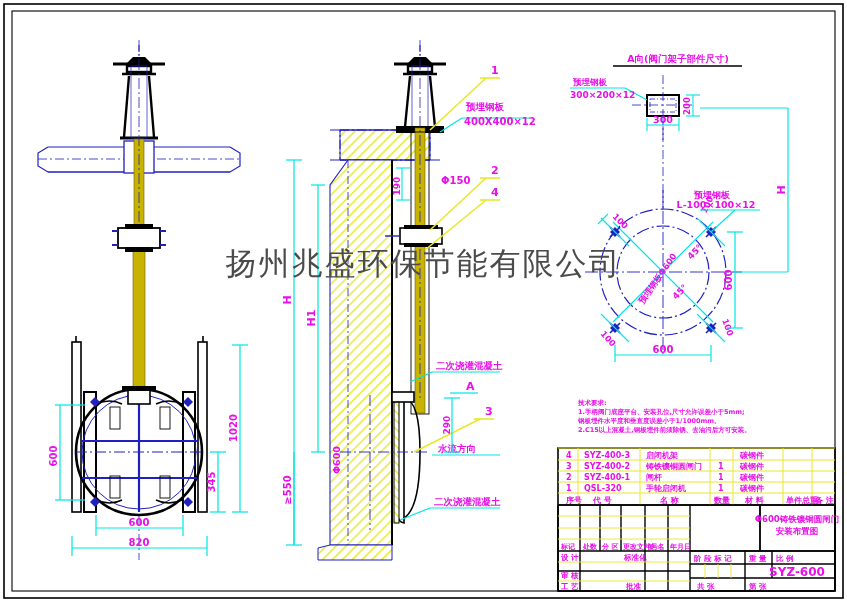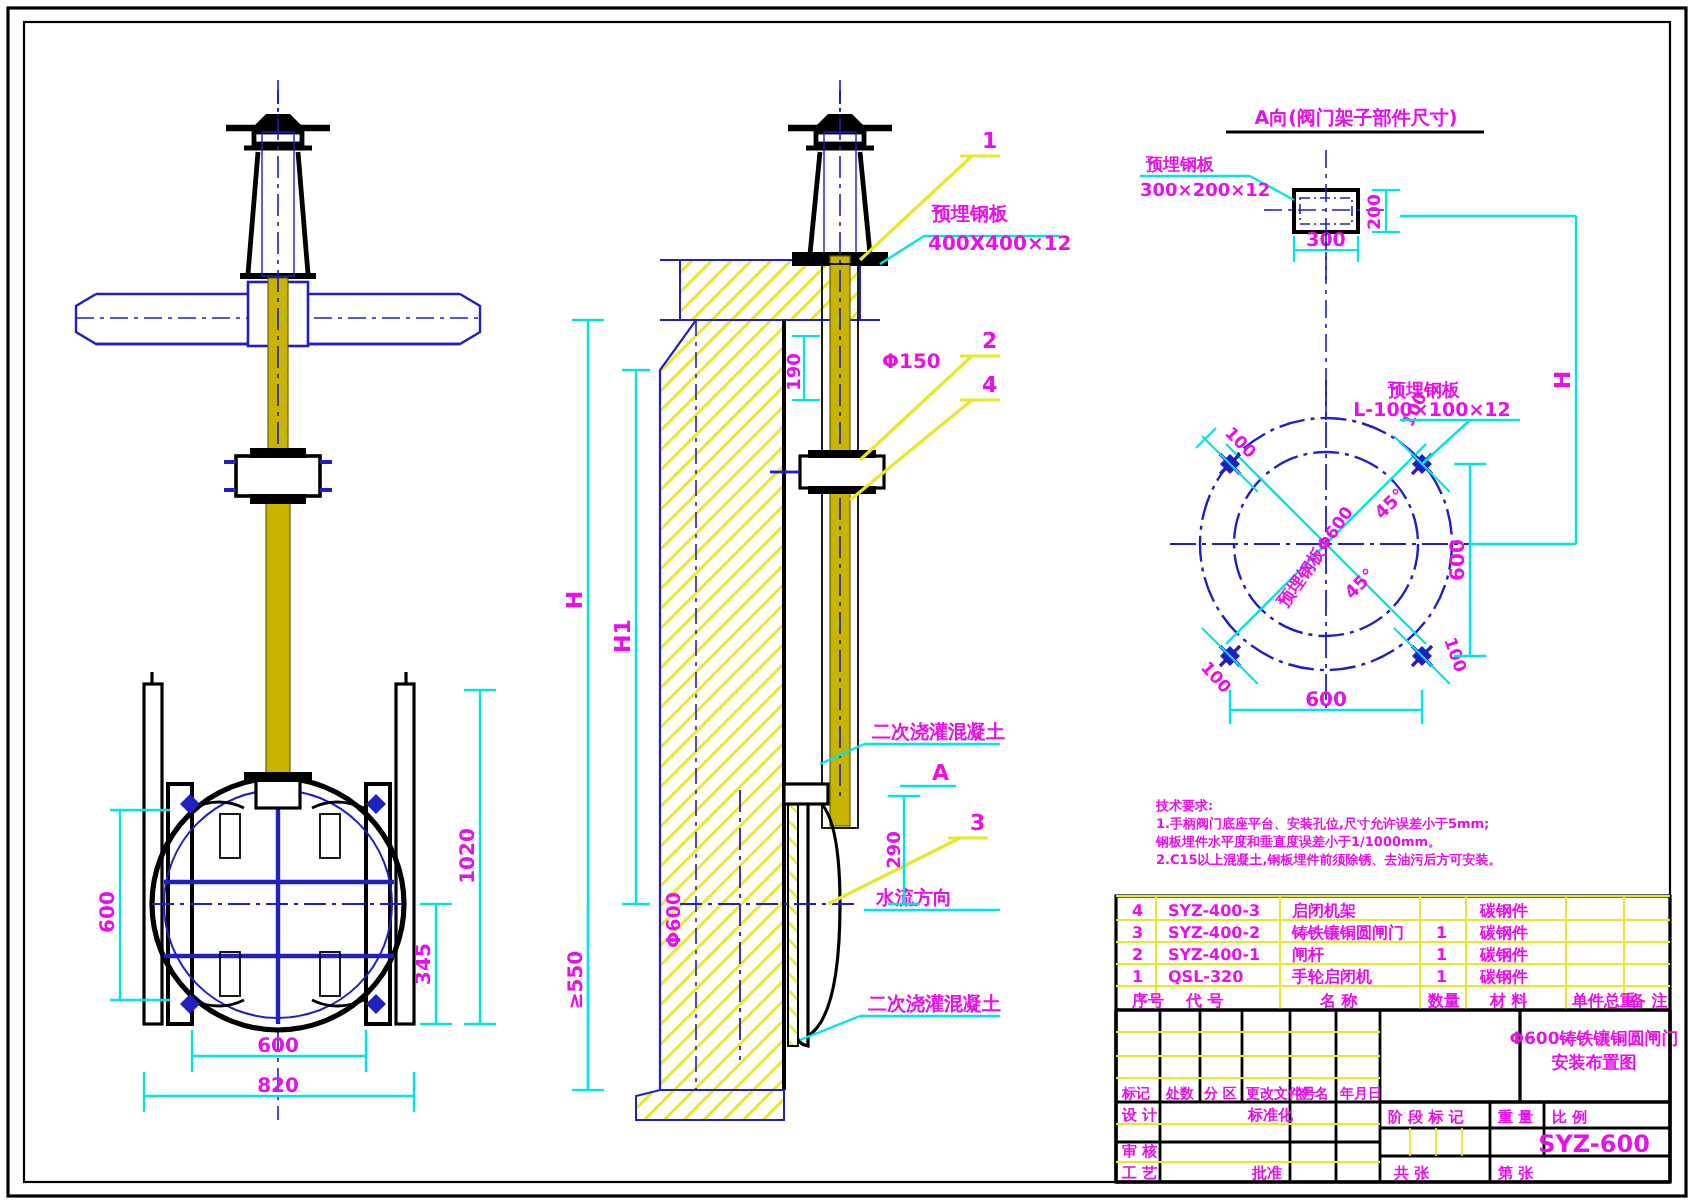--- a/index.html
+++ b/index.html
@@ -496,14 +496,15 @@
       <text x="749" y="589" fill="#e810e8" font-size="7.5" font-weight="bold">第    张</text>
 
       <line x1="760" y1="505" x2="760" y2="551" stroke="#000" stroke-width="1.4"></line>
       <text x="797" y="522" fill="#e810e8" font-size="8.5" font-weight="bold" text-anchor="middle">Φ600铸铁镶铜圆闸门</text>
       <text x="797" y="534" fill="#e810e8" font-size="8.5" font-weight="bold" text-anchor="middle">安装布置图</text>
       <text x="797" y="576" fill="#e810e8" font-size="12" font-weight="bold" text-anchor="middle">SYZ-600</text>
     </g>
   </g>
 </svg>
 
+<div class="wm">扬州兆盛环保节能有限公司</div>
 
 </div>
 
 </body></html>

